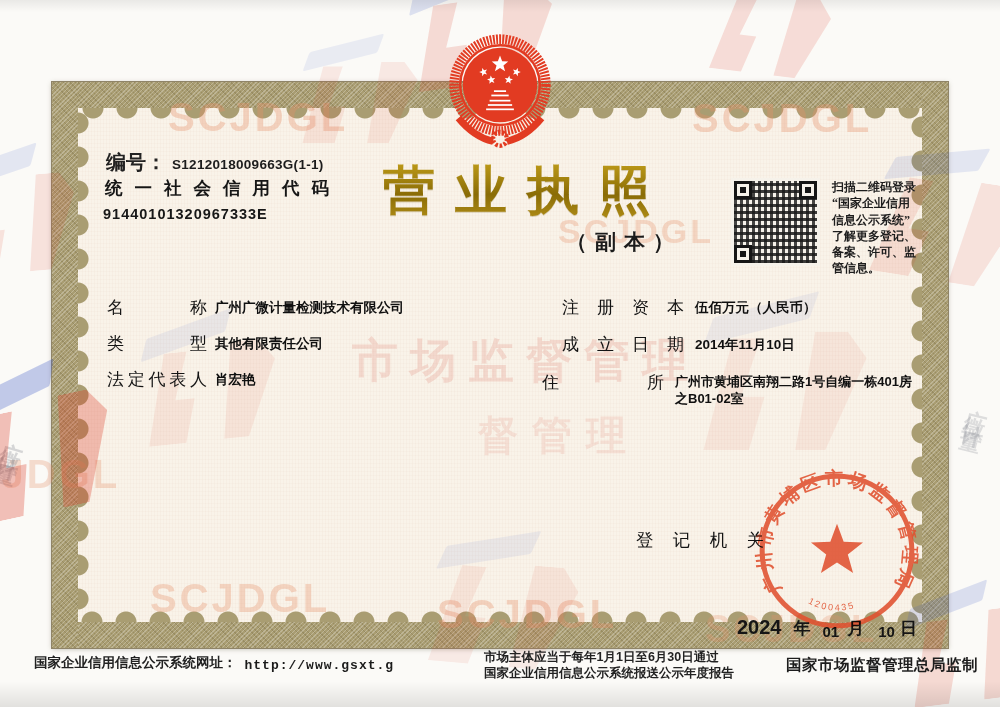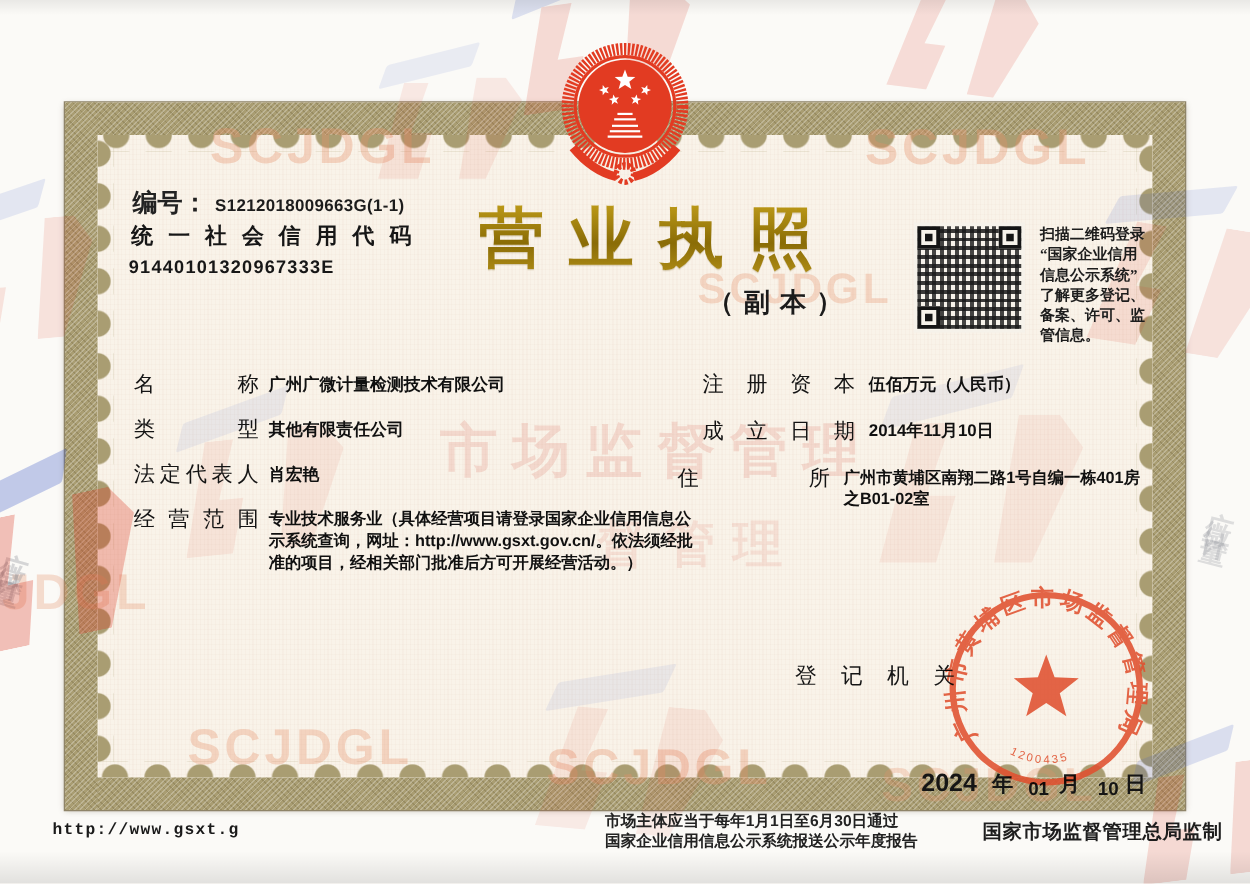--- a/index.html
+++ b/index.html
@@ -248,24 +248,20 @@
       <span class="fvalue">广州广微计量检测技术有限公司</span>
     </div>
     <div class="abs row r-type">
       <span class="flabel lw">类型</span>
       <span class="fvalue">其他有限责任公司</span>
     </div>
     <div class="abs row r-legal">
       <span class="flabel lw">法定代表人</span>
       <span class="fvalue">肖宏艳</span>
     </div>
-    <div class="abs row r-scope">
-      <span class="flabel lw">经营范围</span>
-      <span class="fvalue">专业技术服务业（具体经营项目请登录国家企业信用信息公示系统查询，网址：http://www.gsxt.gov.cn/。依法须经批准的项目，经相关部门批准后方可开展经营活动。）</span>
-    </div>
 
     <div class="abs row r-cap">
       <span class="flabel rw">注册资本</span>
       <span class="fvalue">伍佰万元（人民币）</span>
     </div>
     <div class="abs row r-est">
       <span class="flabel rw">成立日期</span>
       <span class="fvalue">2014年11月10日</span>
     </div>
     <div class="abs row r-addr">
@@ -292,20 +288,21 @@
       <polygon fill="#e0502e" points="88,61 94.6,78.9 113.7,79.7 98.7,91.5 103.9,109.8 88,99.3 72.1,109.8 77.3,91.5 62.3,79.7 81.4,78.9"></polygon>
       <text font-size="18" font-weight="700" fill="#e0502e" letter-spacing="4">
         <textPath href="#arcT">广州市黄埔区市场监督管理局</textPath>
       </text>
       <text font-size="9" fill="#e0502e" letter-spacing="2" font-family="Liberation Sans,sans-serif">
         <textPath href="#arcB" startOffset="6">1200435</textPath>
       </text>
     </svg>
 
     <div class="abs foot-left">
+      <span class="lab">国家企业信用信息公示系统网址：</span>
       <span class="url">http://www.gsxt.g</span>
     </div>
     <div class="abs foot-center">
       <div>市场主体应当于每年1月1日至6月30日通过</div>
       <div>国家企业信用信息公示系统报送公示年度报告</div>
     </div>
     <div class="abs foot-right">国家市场监督管理总局监制</div>
   </div>
 </div>
 

